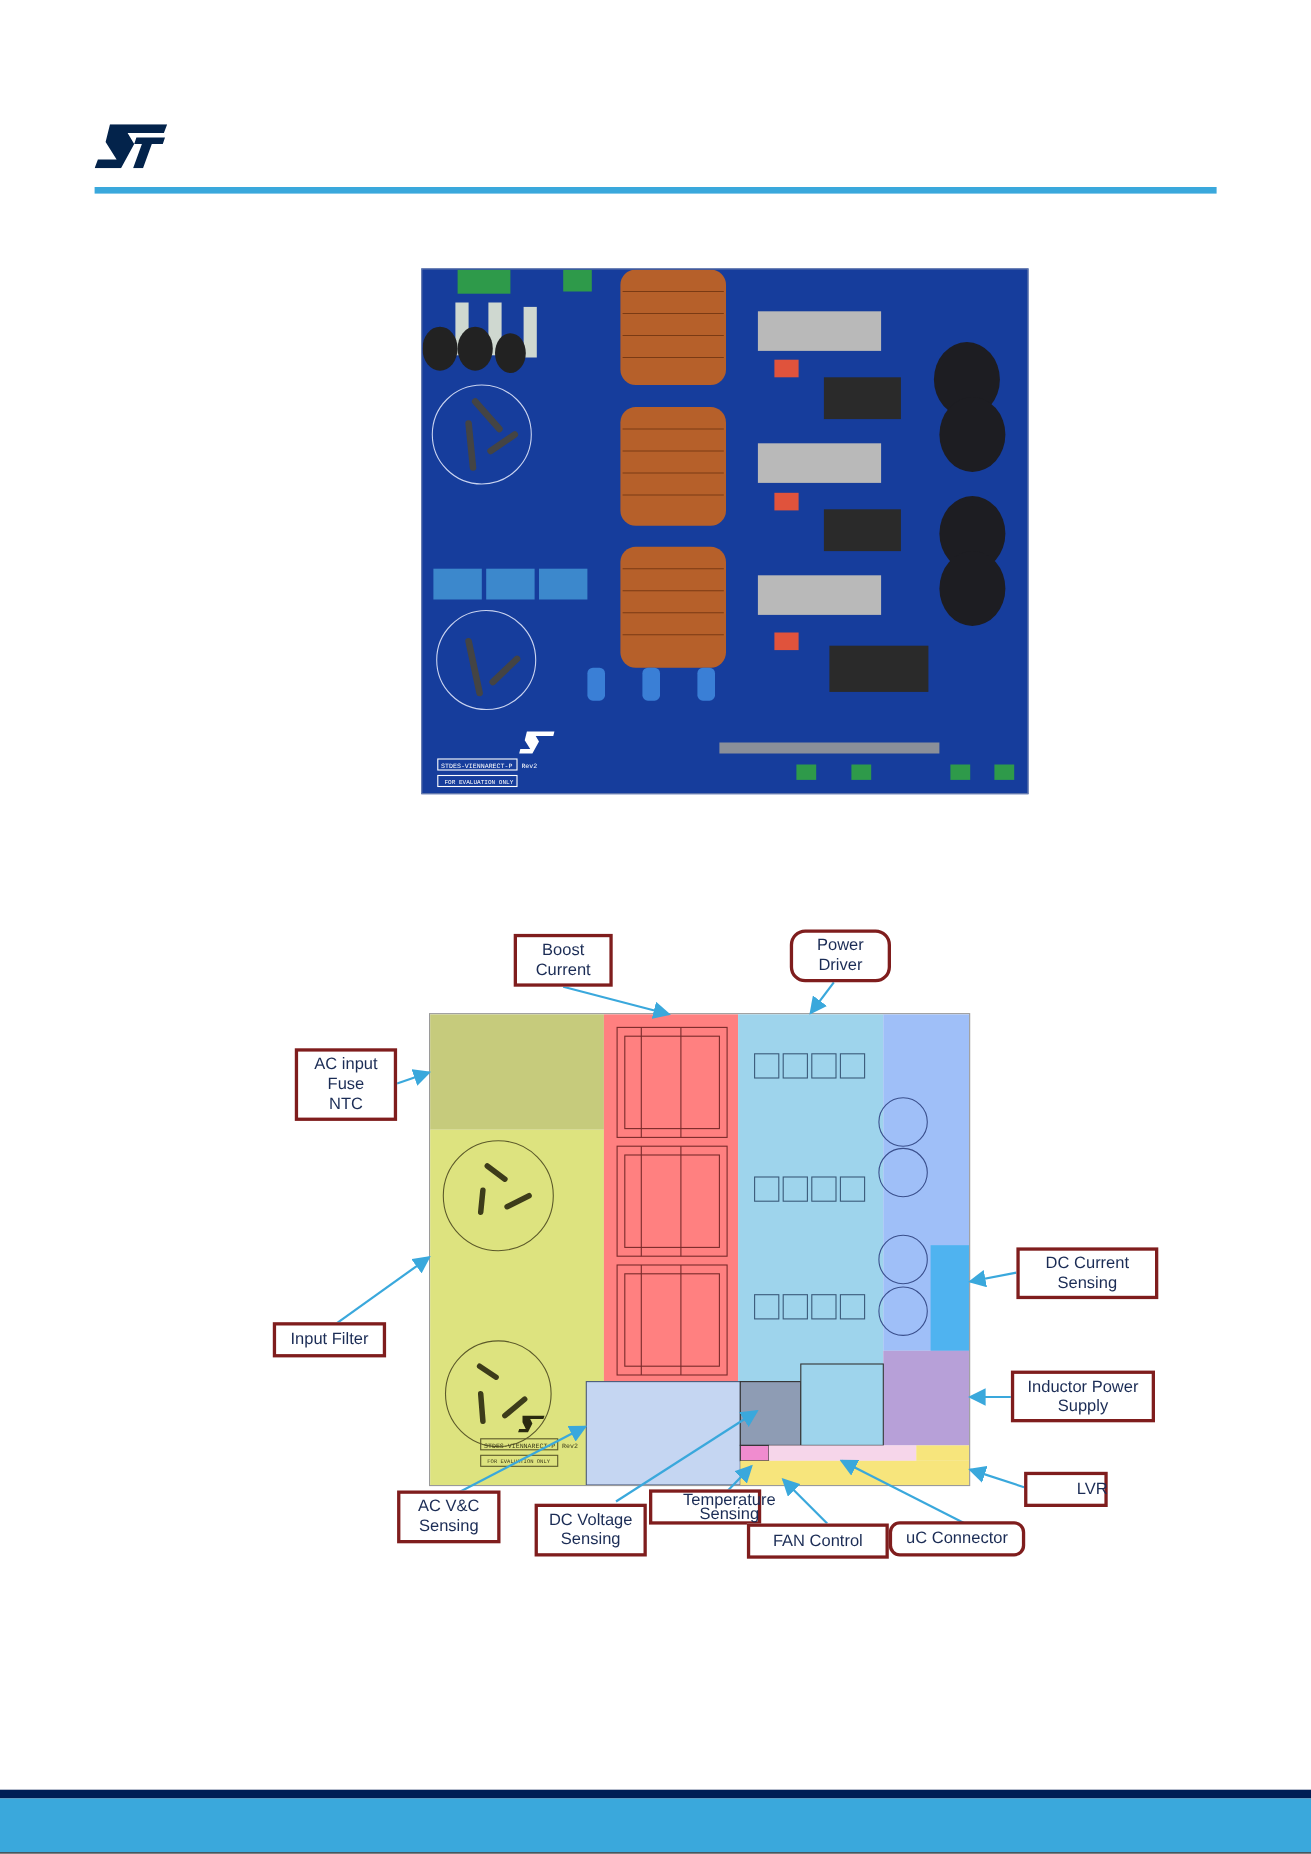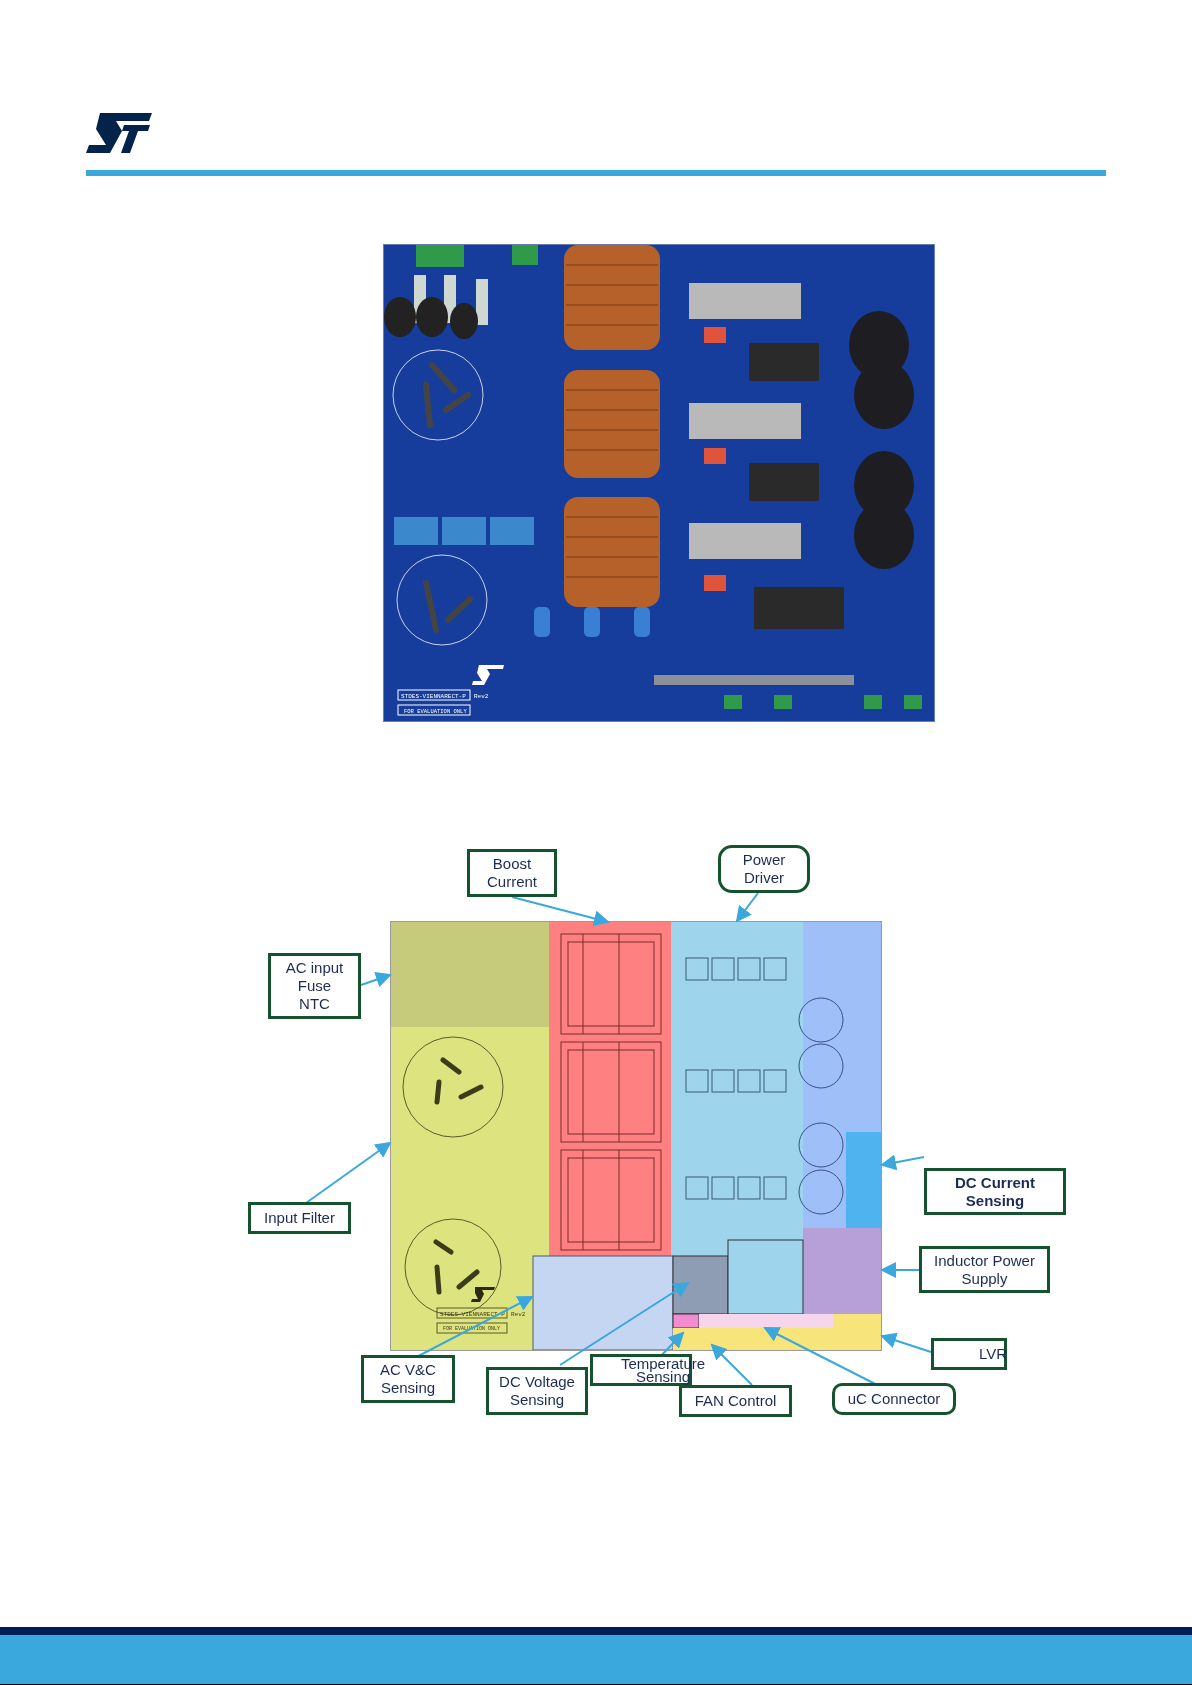--- a/index.html
+++ b/index.html
@@ -3,21 +3,21 @@
 <meta charset="utf-8">
 <style>
   html, body { margin:0; padding:0; background:#ffffff; }
   body { width:1192px; height:1685px; position:relative; overflow:hidden;
          font-family:"Liberation Sans", sans-serif; }
   .abs { position:absolute; }
   #logo { left:86px; top:113px; width:66px; height:40px; }
   #header-rule { left:86px; top:170px; width:1020px; height:6px; background:#3aa8dc; }
   #board-photo { left:383px; top:244px; width:550px; height:476px; background:#163d9c; border:1px solid #6b7fae; overflow:hidden; }
   #diagram { left:390px; top:921px; width:490px; height:428px; background:#f4f4f4; border:1px solid #9a9a9a; }
-  .callout { position:absolute; background:#fff; border:3px solid #14532d; color:#1b2c55;
+  .callout { position:absolute; background:#fff; border:3px solid #7f1d1d; color:#1b2c55;
              font-size:15px; line-height:18px; text-align:center; display:flex; align-items:center; justify-content:center; box-sizing:border-box; }
   #footer-dark { left:0; top:1627px; width:1192px; height:8px; background:#001d54; }
   #footer-blue { left:0; top:1635px; width:1192px; height:49px; background:#3aa8dc; }
   #footer-edge { left:0; top:1684px; width:1192px; height:1px; background:#000; }
   svg text { font-family:"Liberation Mono", monospace; }
 </style>
 </head>
 <body>
 
 <svg id="logo" class="abs" viewBox="0 0 66 40">
@@ -238,21 +238,21 @@
 <div class="callout" style="left:268px;top:953px;width:93px;height:66px;">
   <div>
       <div>AC input</div>
       <div>Fuse</div>
       <div>NTC</div>
     </div>
 </div>
 <div class="callout" style="left:248px;top:1202px;width:103px;height:32px;">
   <div>Input Filter</div>
 </div>
-<div class="callout" style="left:924px;top:1168px;width:142px;height:47px;font-weight:bold;">
+<div class="callout" style="left:924px;top:1134px;width:129px;height:47px;">
   <div>
       <div>DC Current</div>
       <div>Sensing</div>
     </div>
 </div>
 <div class="callout" style="left:919px;top:1246px;width:131px;height:47px;">
   <div>
       <div>Inductor Power</div>
       <div>Supply</div>
     </div>
@@ -271,22 +271,22 @@
       <div>DC Voltage</div>
       <div>Sensing</div>
     </div>
 </div>
 <div class="callout" style="left:590px;top:1354px;width:102px;height:32px;line-height:13px;padding-left:44px;">
   <div>
       <div>Temperature</div>
       <div>Sensing</div>
     </div>
 </div>
-<div class="callout" style="left:679px;top:1385px;width:113px;height:32px;">
+<div class="callout" style="left:679px;top:1385px;width:129px;height:32px;">
   <div>FAN Control</div>
 </div>
-<div class="callout" style="left:832px;top:1383px;width:124px;height:32px;border-radius:10px;">
+<div class="callout" style="left:808px;top:1383px;width:124px;height:32px;border-radius:10px;">
   <div>uC Connector</div>
 </div>
 
 <div id="footer-dark" class="abs"></div>
 <div id="footer-blue" class="abs"></div>
 <div id="footer-edge" class="abs"></div>
 
 </body></html>

